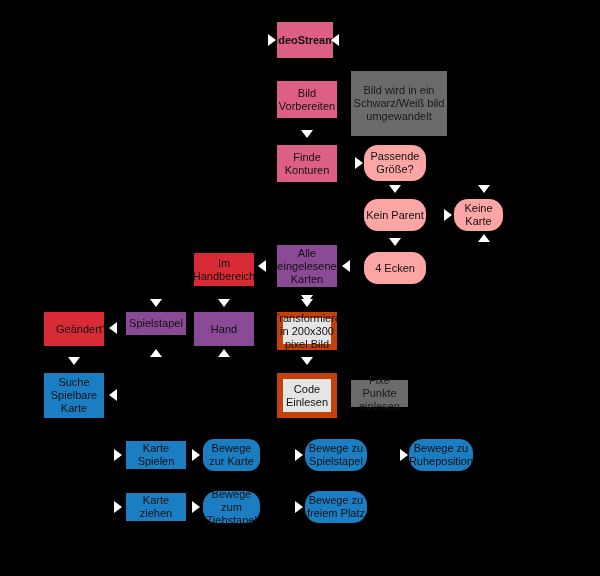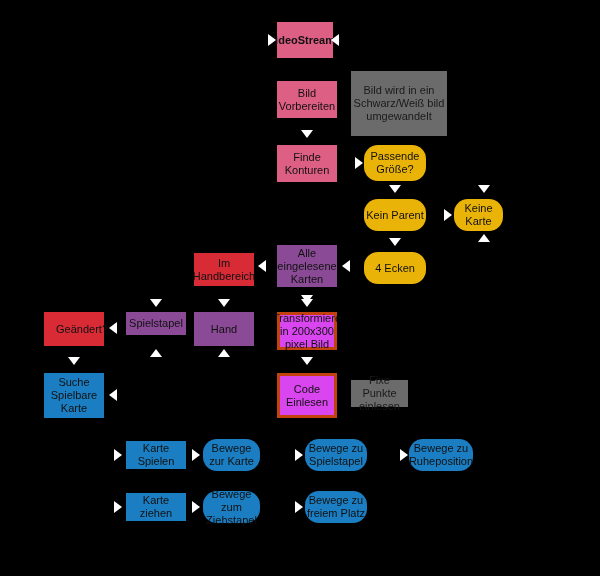--- a/index.html
+++ b/index.html
@@ -17,24 +17,24 @@
     font-size:11px;line-height:13px;
     color:#111;
     box-sizing:border-box;
     white-space:nowrap;
   }
   .node.wrap{white-space:normal;}
   .rect{border-radius:0;}
   .round{border-radius:14px;}
   
   .c-pink   {background:#de5f84;}
-  .c-lpink  {background:#eab308;}
+  .c-lpink  {background:#fca5a5;}
   .c-red    {background:#d92b36;}
   .c-purple {background:#8a4a96;}
-  .c-lpurple{background:#d946ef;border:3px solid #c2410c;}
+  .c-lpurple{background:#e5e5e5;border:6px solid #c2410c;}
   .c-blue   {background:#1b7ec2;}
   .c-gray   {background:#6b6b6b;color:#1a1a1a;margin-left:6px;}
 
   
   .arrow{position:absolute;width:0;height:0;}
   .arrow.down{
     border-left:6px solid transparent;
     border-right:6px solid transparent;
     border-top:8px solid #ffffff;
   }
@@ -105,21 +105,21 @@
     </div>
     <div class="node wrap rect c-lpurple" style="left: 277px; top: 373px; width: 60px; height: 45px;">
       <span>Code Einlesen</span>
     </div>
     <div class="node wrap rect c-gray" style="left: 345px; top: 380px; width: 57px; height: 27px;">
       <span>Fixe Punkte einlesen</span>
     </div>
     <div class="node wrap rect c-blue" style="left: 126px; top: 441px; width: 60px; height: 28px; text-align: center;">
       <span>Karte Spielen</span>
     </div>
-    <div class="node wrap round c-blue" style="left: 203px; top: 439px; width: 57px; height: 32px;">
+    <div class="node wrap round c-blue" style="left: 203px; top: 439px; width: 57px; height: 32px; border-radius: 11px;">
       <span>Bewege zur Karte</span>
     </div>
     <div class="node wrap round c-blue" style="left: 305px; top: 439px; width: 62px; height: 32px;">
       <span>Bewege zu Spielstapel</span>
     </div>
     <div class="node wrap round c-blue" style="left: 409px; top: 439px; width: 64px; height: 32px;">
       <span>Bewege zu Ruheposition</span>
     </div>
     <div class="node wrap rect c-blue" style="left: 126px; top: 493px; width: 60px; height: 28px;">
       <span>Karte ziehen</span>

